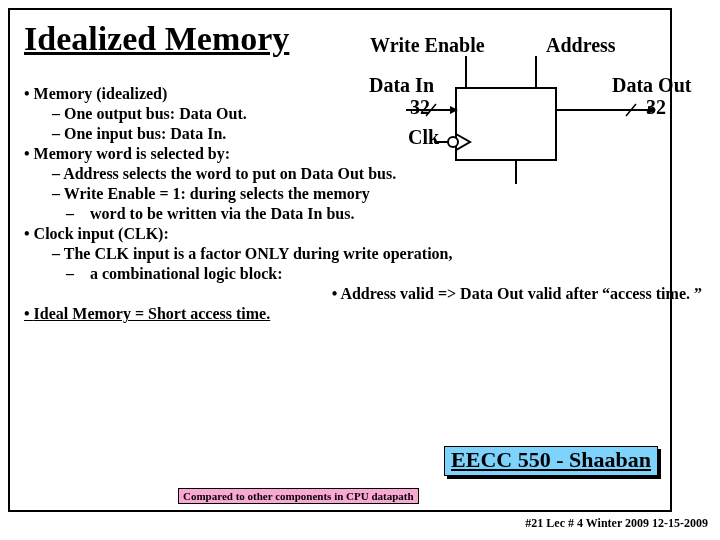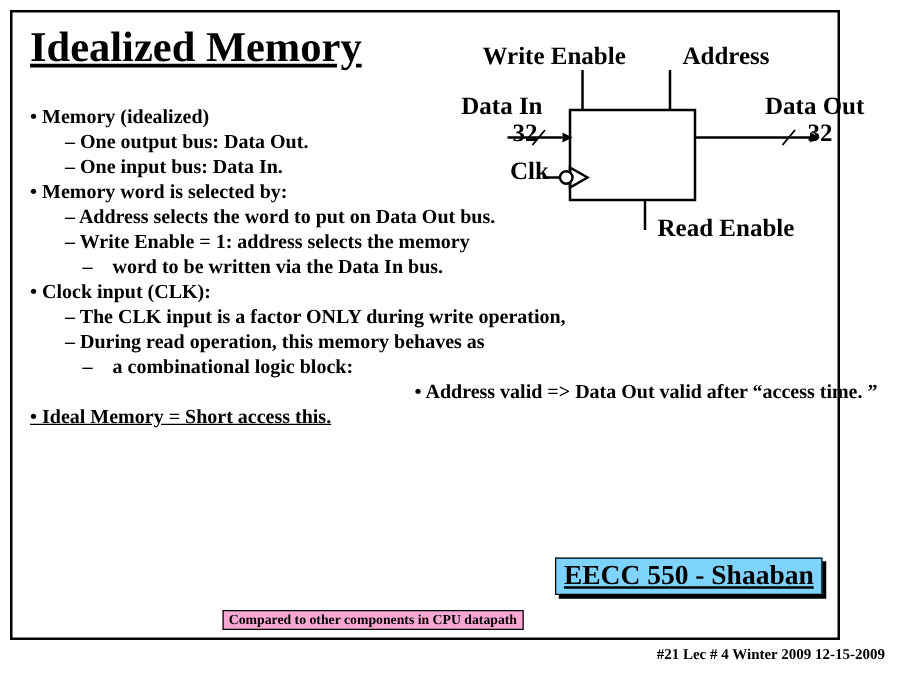--- a/index.html
+++ b/index.html
@@ -23,21 +23,21 @@
     font-size: 34px;
     font-weight: bold;
     text-decoration: underline;
   }
   .top-labels {
     position: absolute;
     left: 360px; top: 24px;
     font-size: 20px;
     font-weight: bold;
   }
-  .top-labels .we { position: absolute; left: 16px; top: 0; white-space: nowrap; text-align: right; }
+  .top-labels .we { position: absolute; left: 0; top: 0; white-space: nowrap; text-align: right; }
   .top-labels .addr { position: absolute; left: 144px; top: 0; margin-left: 32px; }
   .diagram {
     position: absolute;
     left: 346px; top: 46px;
     width: 340px; height: 130px; text-align: right;
   }
   .diagram svg { overflow: visible; }
   .diagram-label { font-size: 20px; font-weight: bold; }
   .bullets {
     position: absolute;
@@ -120,38 +120,36 @@
 
       <polygon points="100,78 114,86 100,94" fill="none" stroke="#000" stroke-width="2"></polygon>
 
       <circle cx="97" cy="86" r="5" fill="#fff" stroke="#000" stroke-width="2"></circle>
     </svg>
     <div class="diagram-label" style="position:absolute; left:13px; top:18px;">Data In</div>
     <div class="diagram-label" style="position:absolute; left:54px; top:40px;">32</div>
     <div class="diagram-label" style="position:absolute; left:52px; top:70px;">Clk</div>
     <div class="diagram-label" style="position:absolute; left:256px; top:18px;white-space:nowrap;">Data Out</div>
     <div class="diagram-label" style="position:absolute; left:290px; top:40px;">32</div>
-    <div class="diagram-label" style="position:absolute; left:170px; top:116px;white-space:nowrap;">Read Enable</div>
   </div>
 
   <div class="bullets">
     <ul>
       <li class="lvl1">Memory (idealized)</li>
       <li class="lvl2">One output bus:  Data Out.</li>
       <li class="lvl2">One input bus:  Data In.</li>
       <li class="lvl1">Memory word is selected by:</li>
       <li class="lvl2">Address selects the word to put on Data Out bus.</li>
-      <li class="lvl2">Write Enable = 1:  address selects the memory</li>
+      <li class="lvl2">Write Enable = 1:  during selects the memory</li>
       <li class="lvl2" style="text-indent: 0px; padding-left: 44px; list-style: none;"><span style="visibility:hidden">– </span><span>word to be written via the  Data In bus.</span></li>
       <li class="lvl1">Clock input (CLK):</li>
       <li class="lvl2">The CLK input is a factor ONLY during write operation,</li>
-      <li class="lvl2">During read operation, this memory behaves  as</li>
       <li class="lvl2" style="text-indent: 0px; padding-left: 44px; list-style: none;"><span style="visibility:hidden">– </span><span>a combinational logic block:</span></li>
       <li class="lvl3">Address valid  =&gt; Data Out valid after “access time. ”</li>
-      <li class="lvl1 underlined">Ideal Memory = Short access this.</li>
+      <li class="lvl1 underlined">Ideal Memory = Short access time.</li>
     </ul>
   </div>
 
   <div class="footnote">Compared to other components in CPU datapath</div>
 
   <div class="footer-right">EECC 550 - Shaaban</div>
 
 </div>
 
 <div class="page-info">#21   Lec # 4   Winter 2009  12-15-2009</div>

